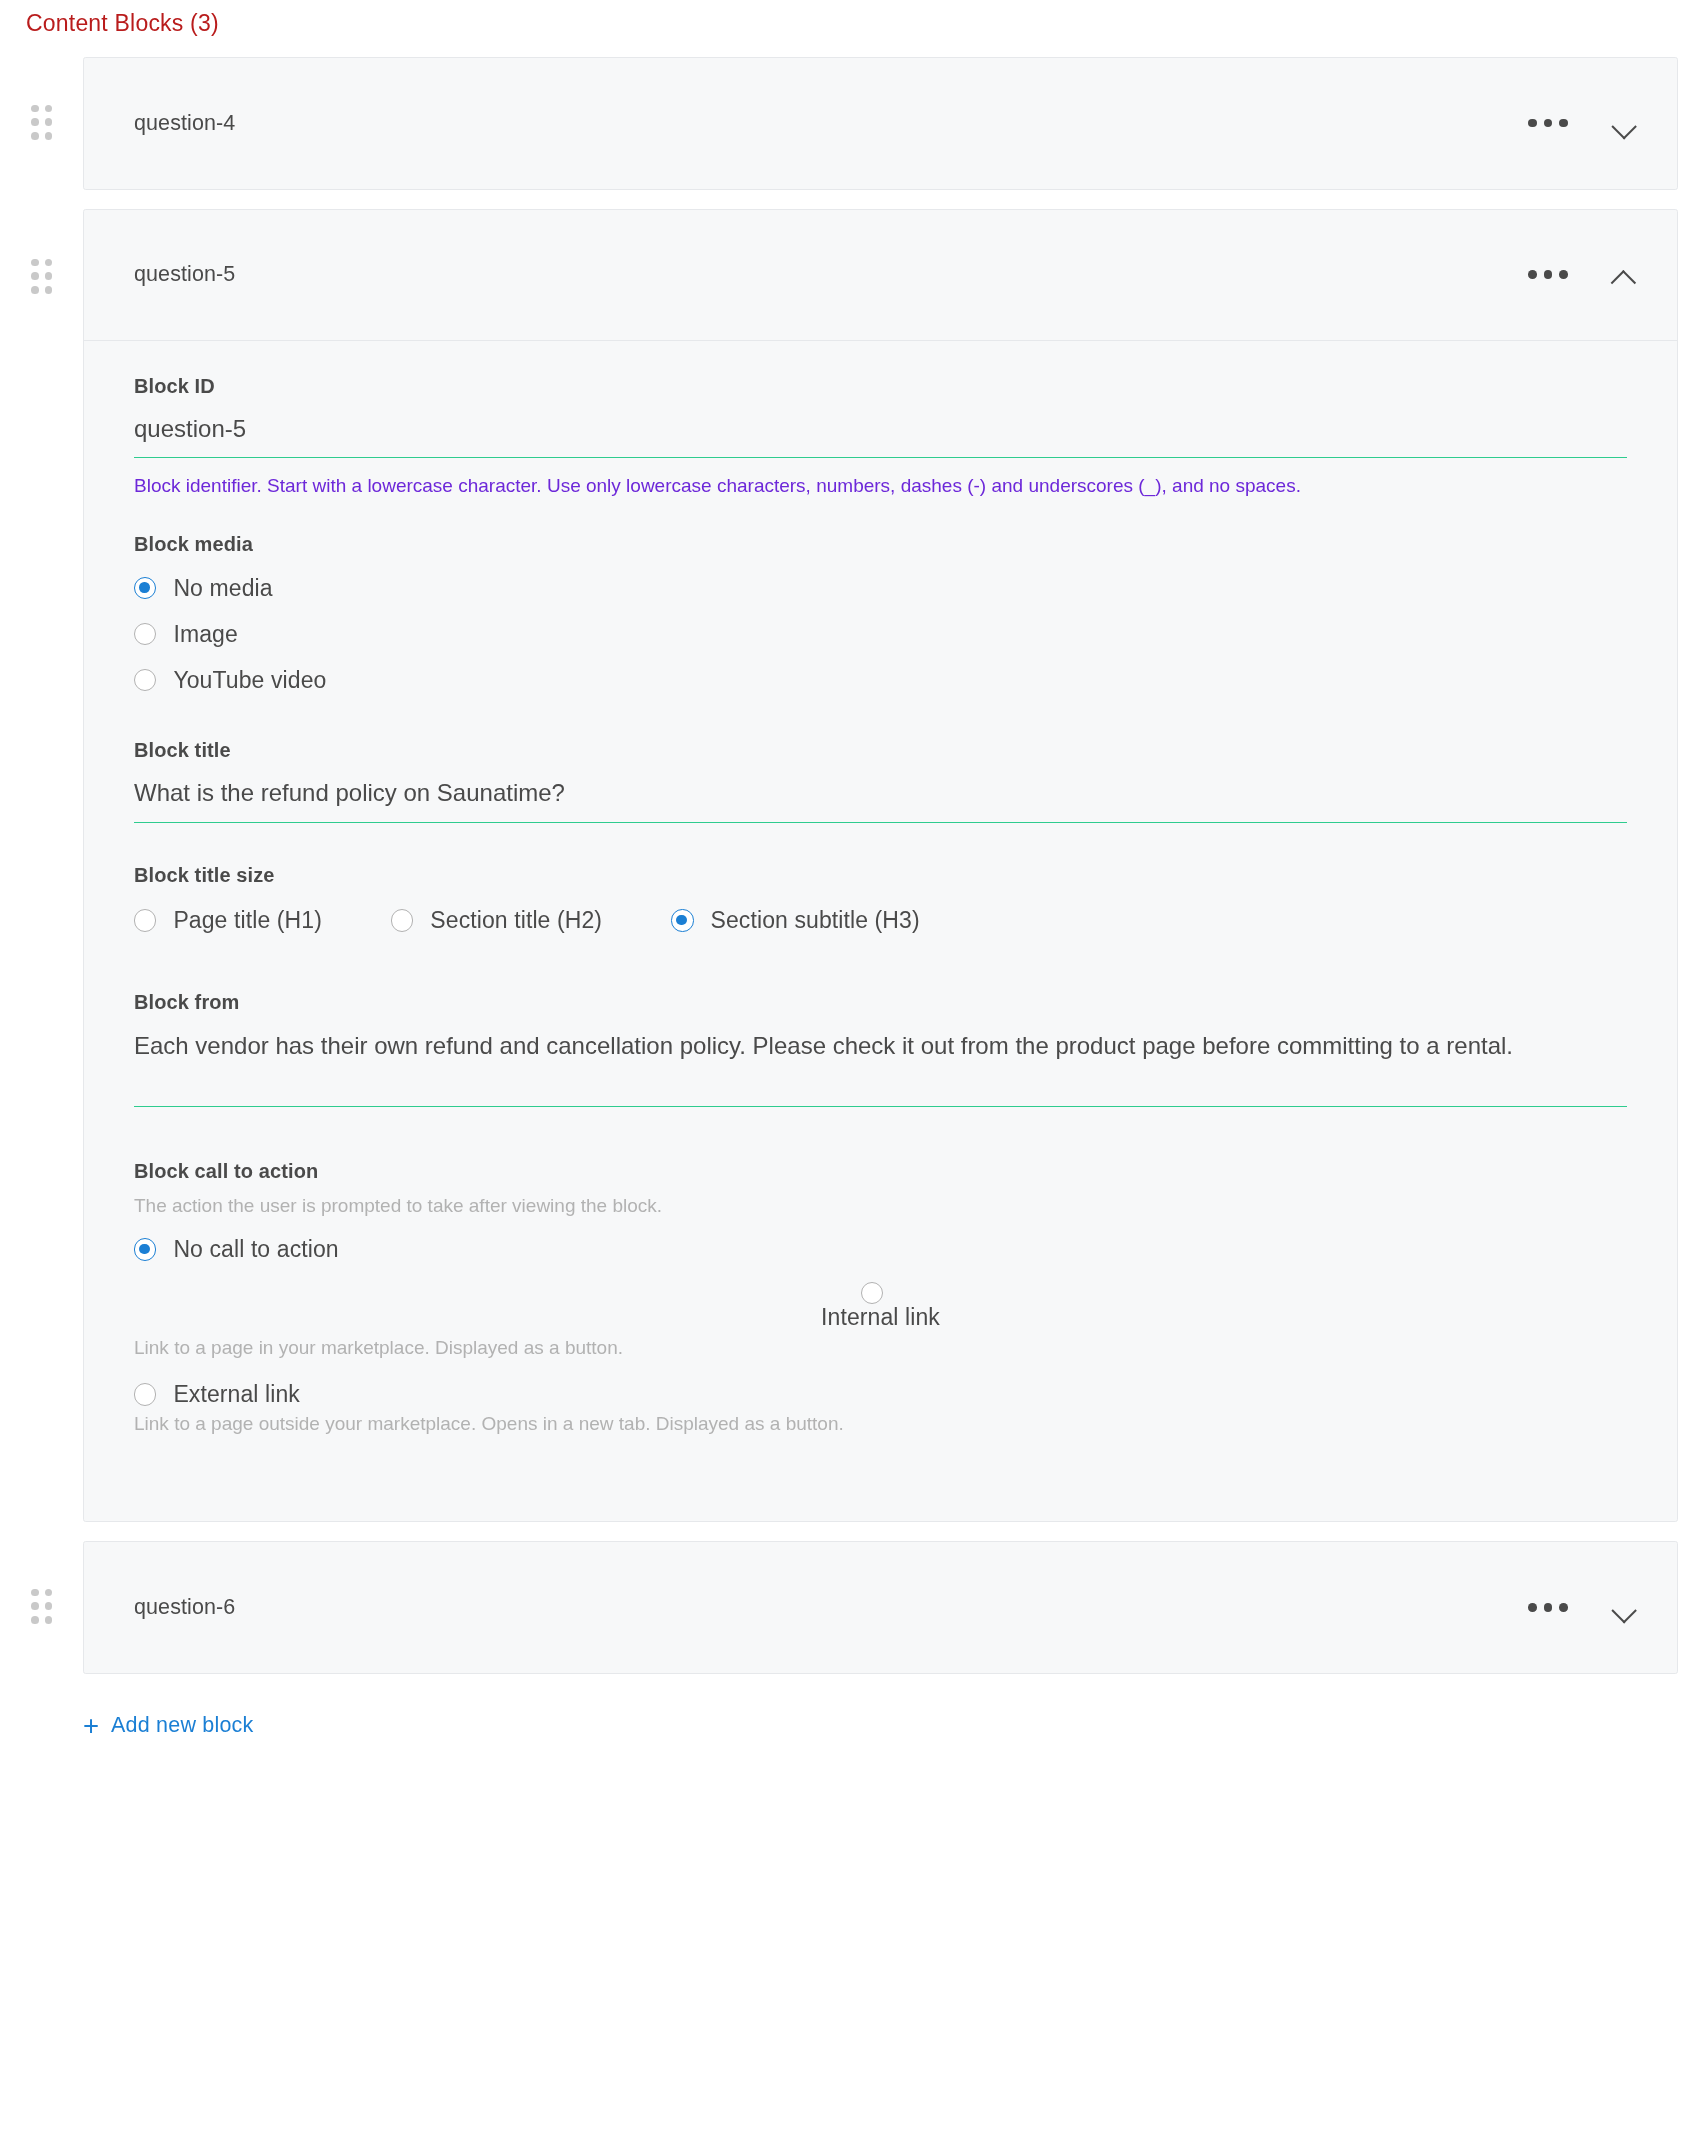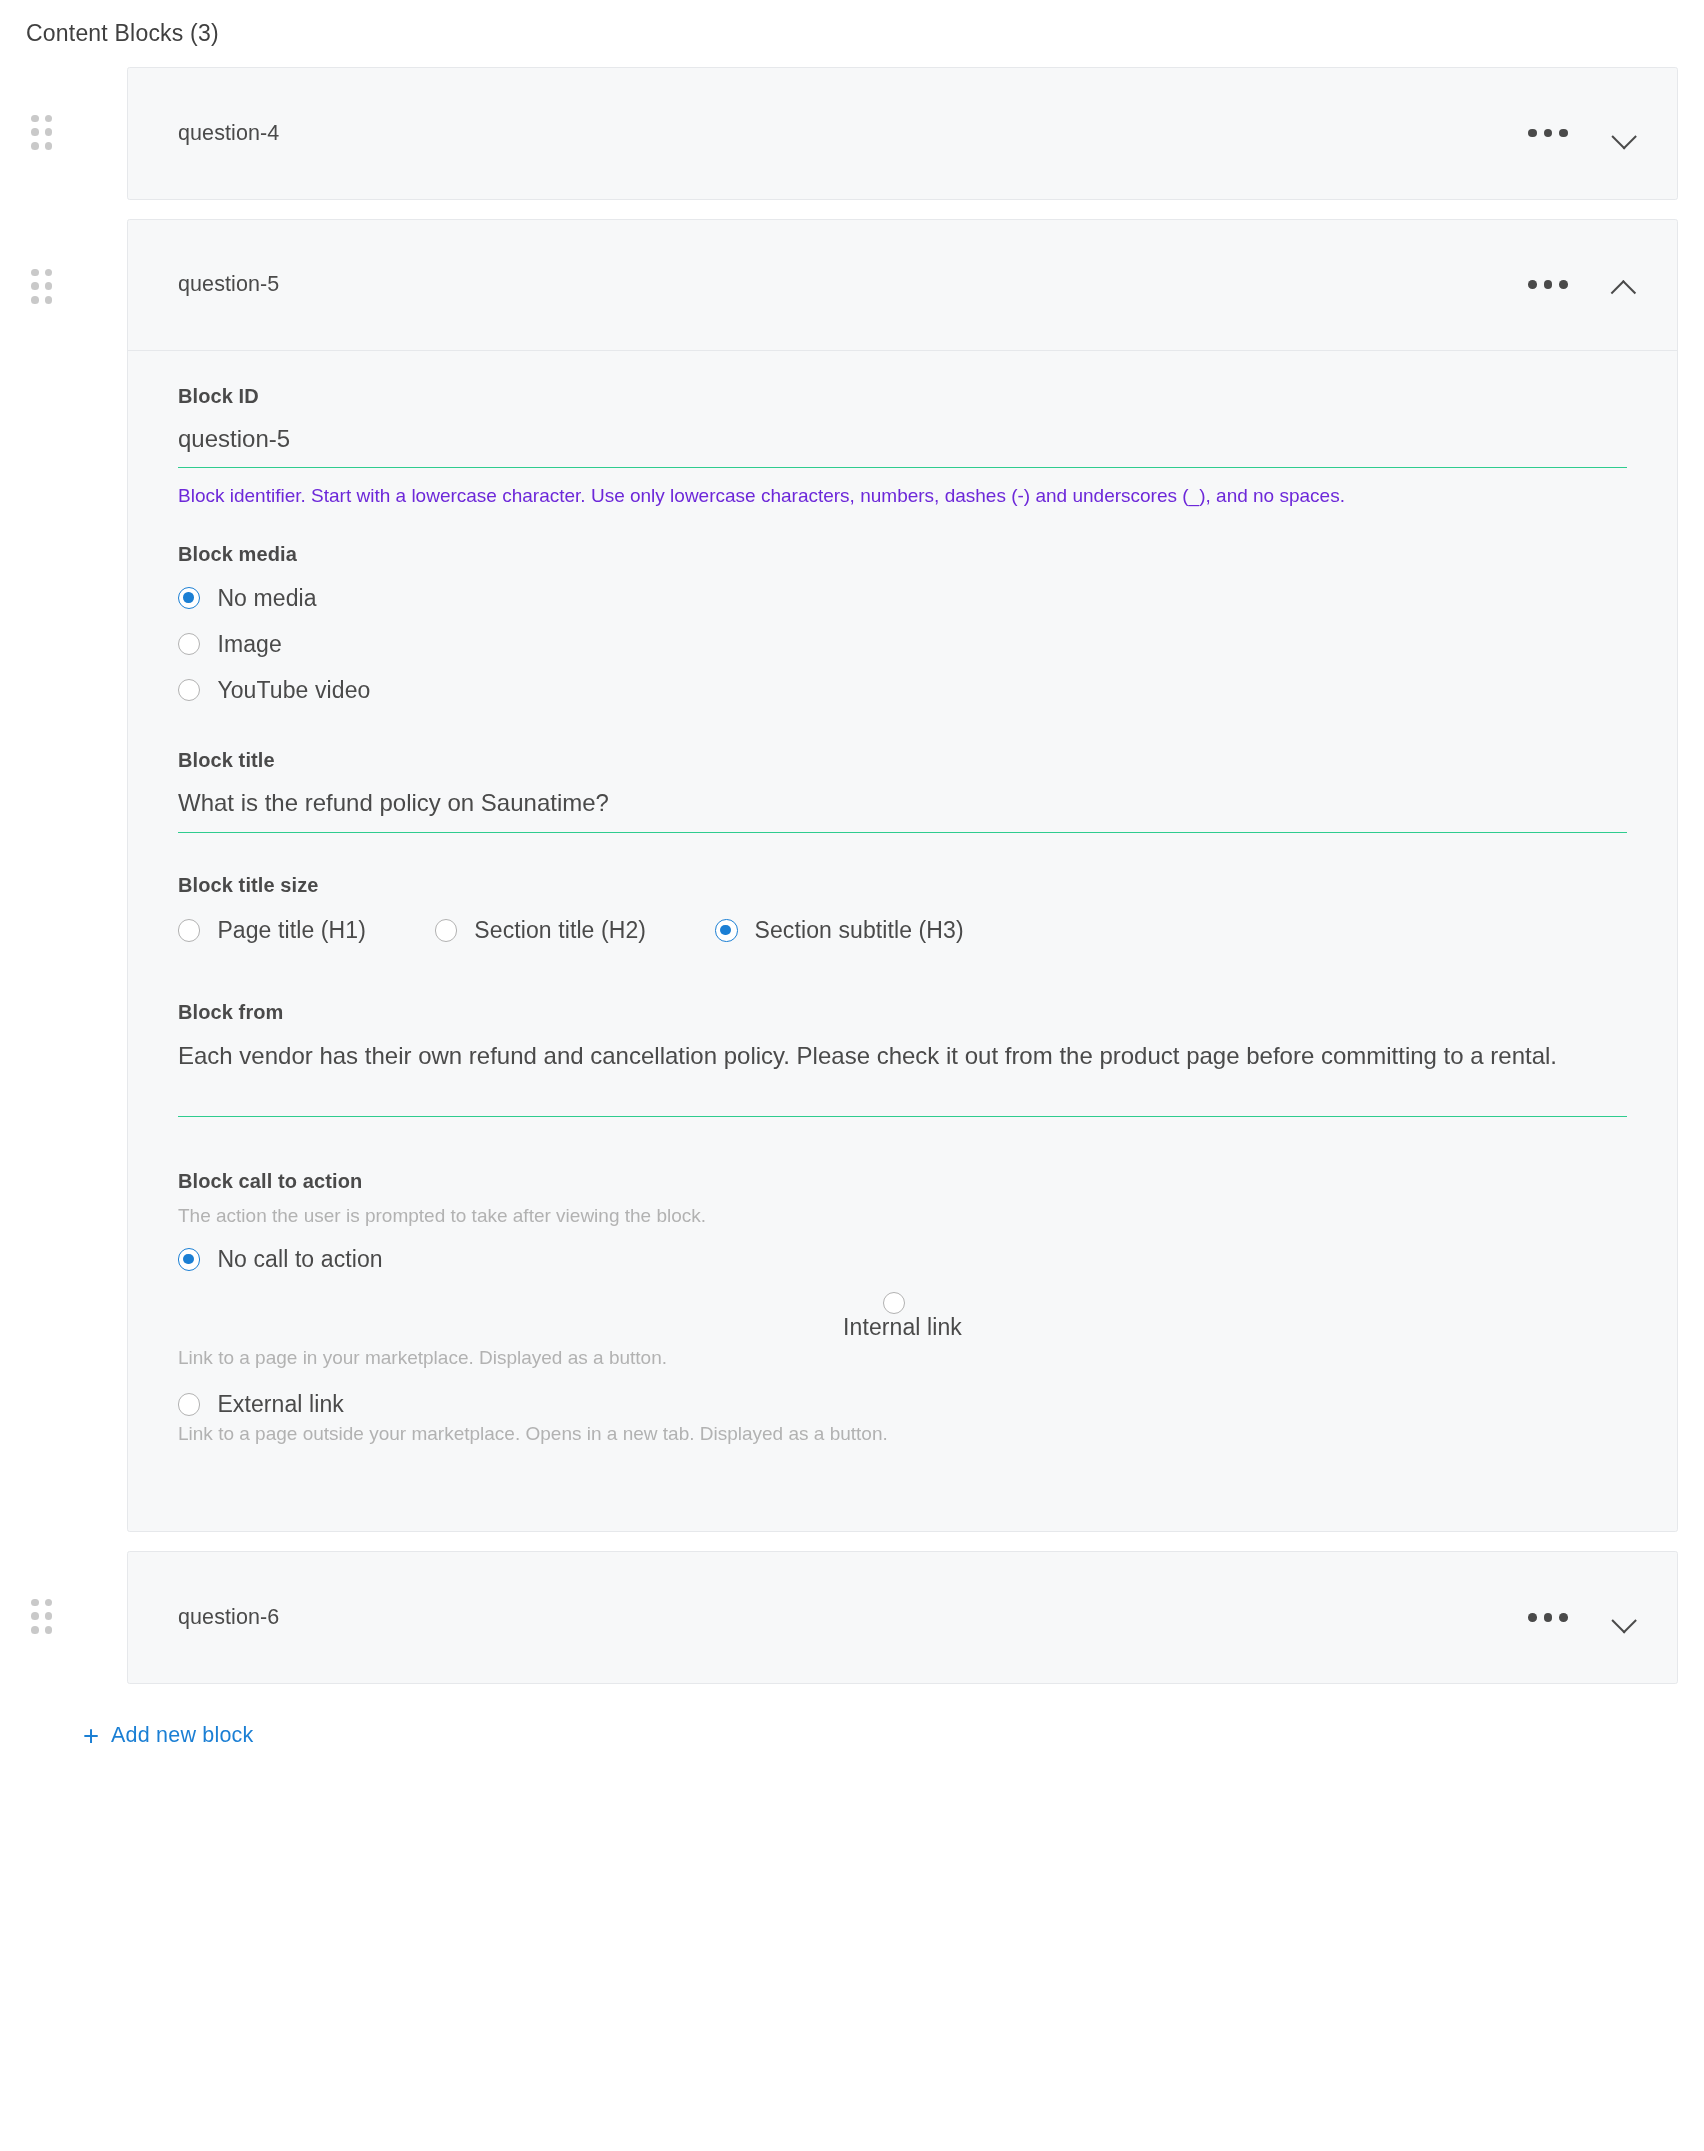--- a/index.html
+++ b/index.html
@@ -18,23 +18,23 @@
 
   .page {
     width: 1704px;
     padding: 0 0 0 0;
     position: relative;
   }
 
   
   .section-heading {
     font-size: 23px;
-    color: #404040;
+    color: #b91c1c;
     letter-spacing: 0.2px;
-    padding: 20px 0 0 26px;
+    padding: 10px 0 0 26px;
     line-height: 1.2;
   }
 
   
   .blocks {
     margin-top: 19px;
     position: relative;
   }
 
   .block-row {
@@ -65,21 +65,20 @@
     background: #c9c9c9;
     display: block;
   }
 
   .block-card {
     flex: 1;
     background: #f7f8f9;
     border: 0.9px solid #e6e8eb;
     border-radius: 2.6px;
     margin-right: 26px;
-    margin-left: 44px;
   }
   .block-card.expanded {
     background: #f7f8f9;
   }
 
   .block-header {
     height: 131px;
     display: flex;
     align-items: center;
     padding: 0 39px 0 50px;

